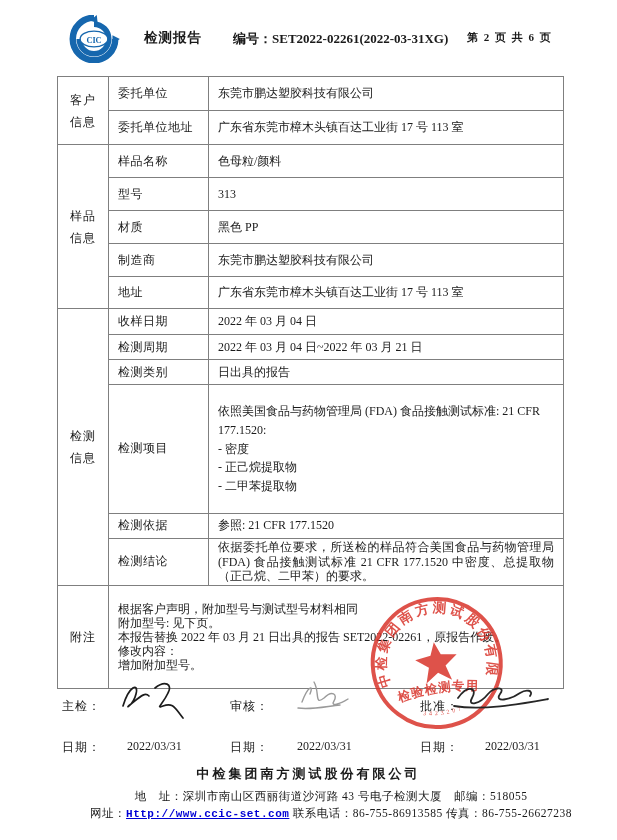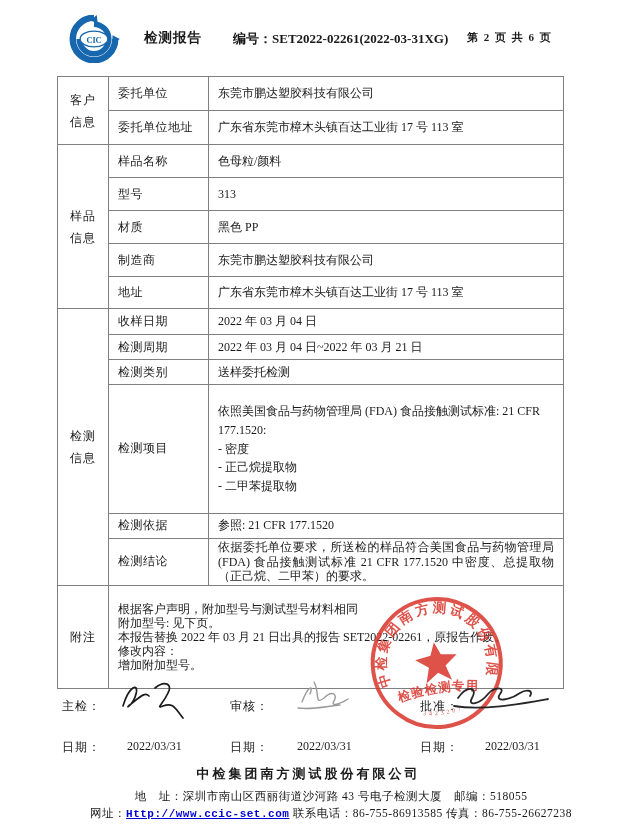--- a/index.html
+++ b/index.html
@@ -105,21 +105,21 @@
 信息</td>
       <td class="lbl">收样日期</td>
       <td class="val">2022 年 03 月 04 日</td>
     </tr>
     <tr style="height:25px">
       <td class="lbl">检测周期</td>
       <td class="val">2022 年 03 月 04 日~2022 年 03 月 21 日</td>
     </tr>
     <tr style="height:25px">
       <td class="lbl">检测类别</td>
-      <td class="val">送样委托检测</td>
+      <td class="val">日出具的报告</td>
     </tr>
     <tr style="height:94px">
       <td class="lbl">检测项目</td>
       <td class="val ml19">依照美国食品与药物管理局 (FDA) 食品接触测试标准: 21 CFR
 177.1520:
 - 密度
 - 正己烷提取物
 - 二甲苯提取物</td>
     </tr>
     <tr style="height:25px">

